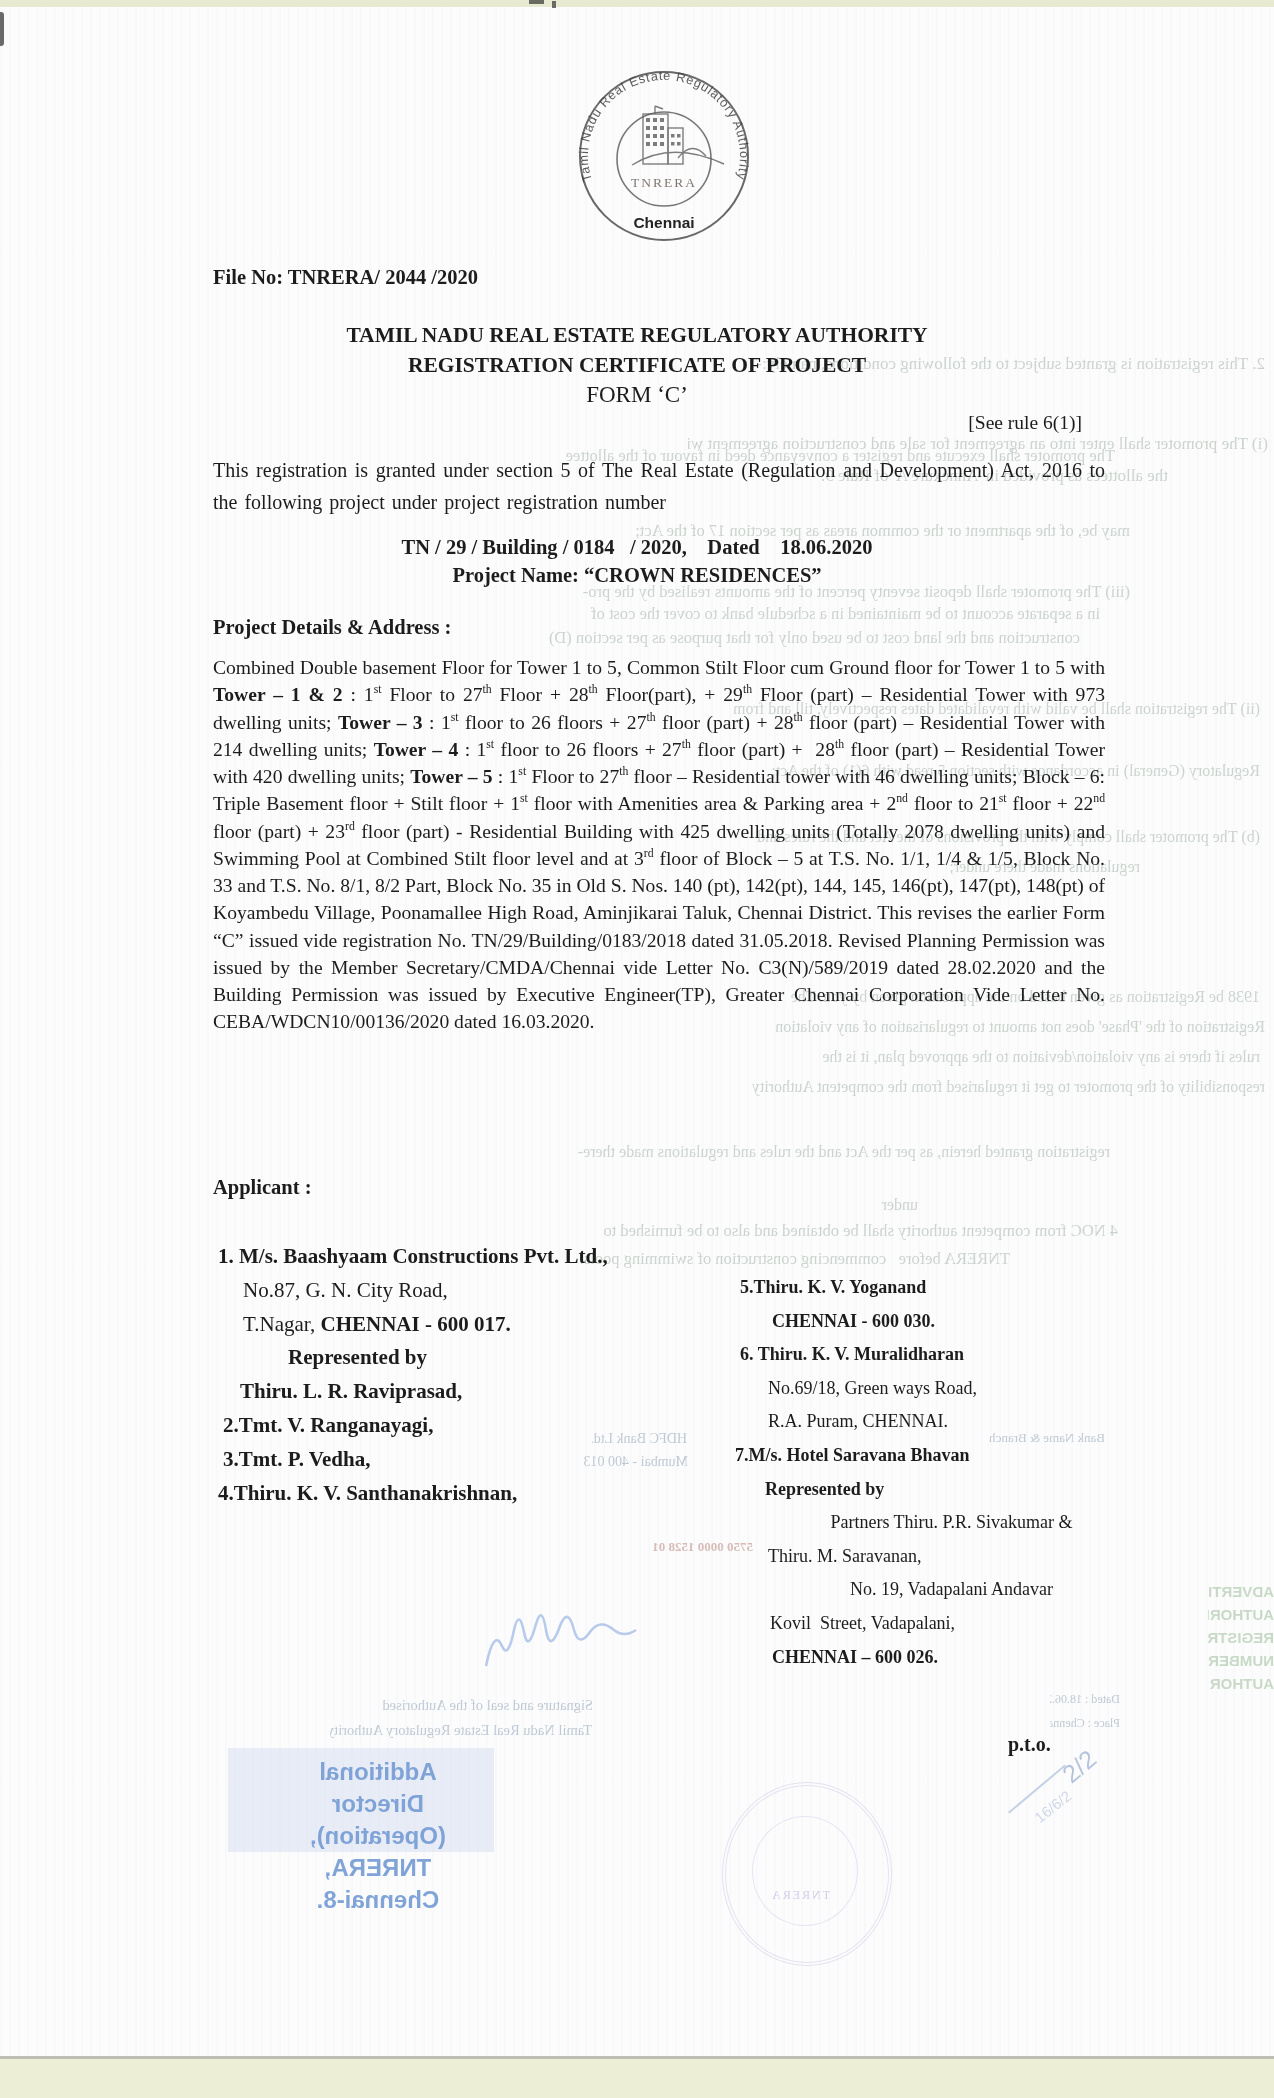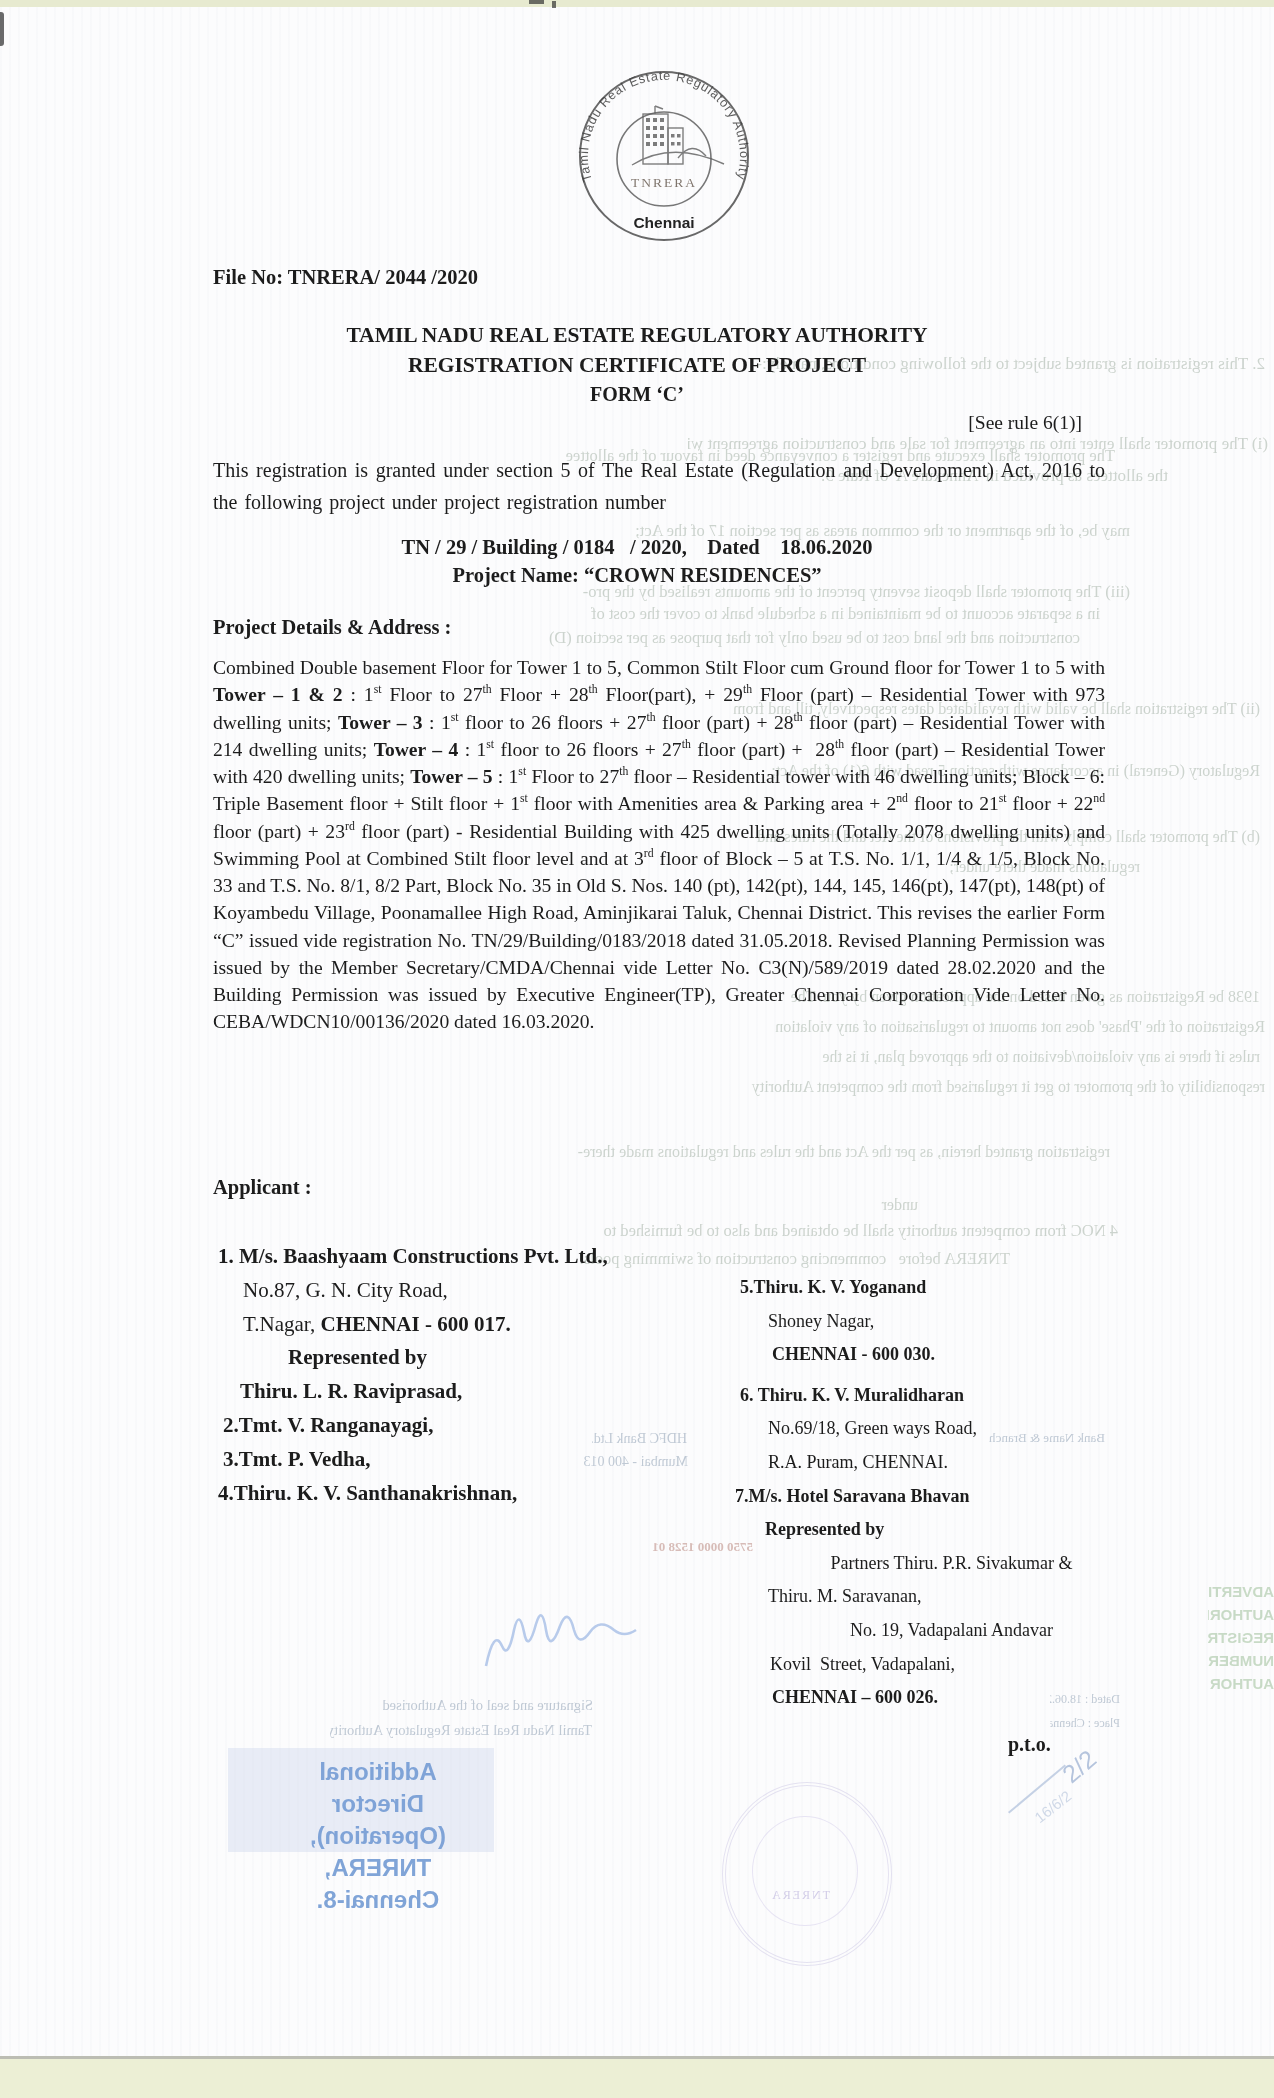--- a/index.html
+++ b/index.html
@@ -14,21 +14,21 @@
   #top-strip{left:0;top:0;width:1274px;height:7px;background:#e7ead0;}
   #bottom-edge{left:0;top:2056px;width:1274px;height:3px;background:#bcbdb3;}
   #bottom-strip{left:0;top:2059px;width:1274px;height:39px;background:#ecefd5;}
   #corner-mark{left:0;top:12px;width:4px;height:34px;background:#3a3a3a;border-radius:0 3px 3px 0;opacity:.75;}
   .top-tick{background:#333;opacity:.7;}
   
   #file-no{left:213px;top:266px;font-size:20.5px;font-weight:bold;}
   #title-block{left:192px;top:320px;width:890px;}
   #title-line1{font-size:21.5px;font-weight:bold;line-height:30px;}
   #title-line2{font-size:21.5px;font-weight:bold;line-height:30px;}
-  #title-line3{font-size:20px;font-weight:bold;line-height:29px;}
+  #title-line3{font-size:23px;font-weight:normal;line-height:29px;}
   #title-line4{font-size:19.5px;line-height:27px;text-align:right;}
   #intro{left:213px;top:455px;width:892px;font-size:20px;line-height:31.5px;word-spacing:2px;}
   #reg-line{left:192px;top:536px;width:890px;font-size:20.5px;font-weight:bold;}
   #project-name{left:192px;top:564px;width:890px;font-size:20.5px;font-weight:bold;}
   #details-heading{left:213px;top:616px;font-size:20.5px;font-weight:bold;}
   #details-body{left:213px;top:654px;width:892px;font-size:19.6px;line-height:27.25px;}
   #applicant-heading{left:213px;top:1176px;font-size:20.5px;font-weight:bold;}
   #col-left{left:218px;top:1240px;width:480px;font-size:21px;}
   #col-left .ln{line-height:33.8px;white-space:nowrap;}
   #col-right{left:735px;top:1271px;width:400px;font-size:18px;}
@@ -160,23 +160,22 @@
       <div class="ln" style="padding-left: 25px;">No.87, G. N. City Road,</div>
       <div class="ln" style="padding-left: 25px;">T.Nagar, <b>CHENNAI - 600 017.</b></div>
       <div class="ln" style="padding-left: 70px;"><b>Represented by</b></div>
       <div class="ln" style="padding-left: 22px;"><b>Thiru. L. R. Raviprasad,</b></div>
       <div class="ln" style="padding-left: 5px;"><b>2.Tmt. V. Ranganayagi,</b></div>
       <div class="ln" style="padding-left: 5px;"><b>3.Tmt. P. Vedha,</b></div>
       <div class="ln" style="padding-left: 0px;"><b>4.Thiru. K. V. Santhanakrishnan,</b></div>
     </div>
   <div class="abs" id="col-right">
       <div class="ln" style="padding-left: 5px;"><b>5.Thiru. K. V. Yoganand</b></div>
-      <div class="ln" style="padding-left: 33px;">Shoney Nagar,</div>
       <div class="ln" style="padding-left: 37px;"><b>CHENNAI - 600 030.</b></div>
-      <div class="ln" style="padding-left: 5px; margin-top: 7px;"><b>6. Thiru. K. V. Muralidharan</b></div>
+      <div class="ln" style="padding-left: 5px;"><b>6. Thiru. K. V. Muralidharan</b></div>
       <div class="ln" style="padding-left: 33px;">No.69/18, Green ways Road,</div>
       <div class="ln" style="padding-left: 33px;">R.A. Puram, CHENNAI.</div>
       <div class="ln" style="padding-left: 0px;"><b>7.M/s. Hotel Saravana Bhavan</b></div>
       <div class="ln" style="padding-left: 30px;"><b>Represented by</b></div>
       <div class="ln" style="padding-left: 33px; text-align: center;">Partners Thiru. P.R. Sivakumar &amp;</div>
       <div class="ln" style="padding-left: 33px;">Thiru. M. Saravanan,</div>
       <div class="ln" style="padding-left: 33px; text-align: center;">No. 19, Vadapalani Andavar</div>
       <div class="ln" style="padding-left: 35px;">Kovil&nbsp; Street, Vadapalani,</div>
       <div class="ln" style="padding-left: 37px;"><b>CHENNAI – 600 026.</b></div>
     </div>

